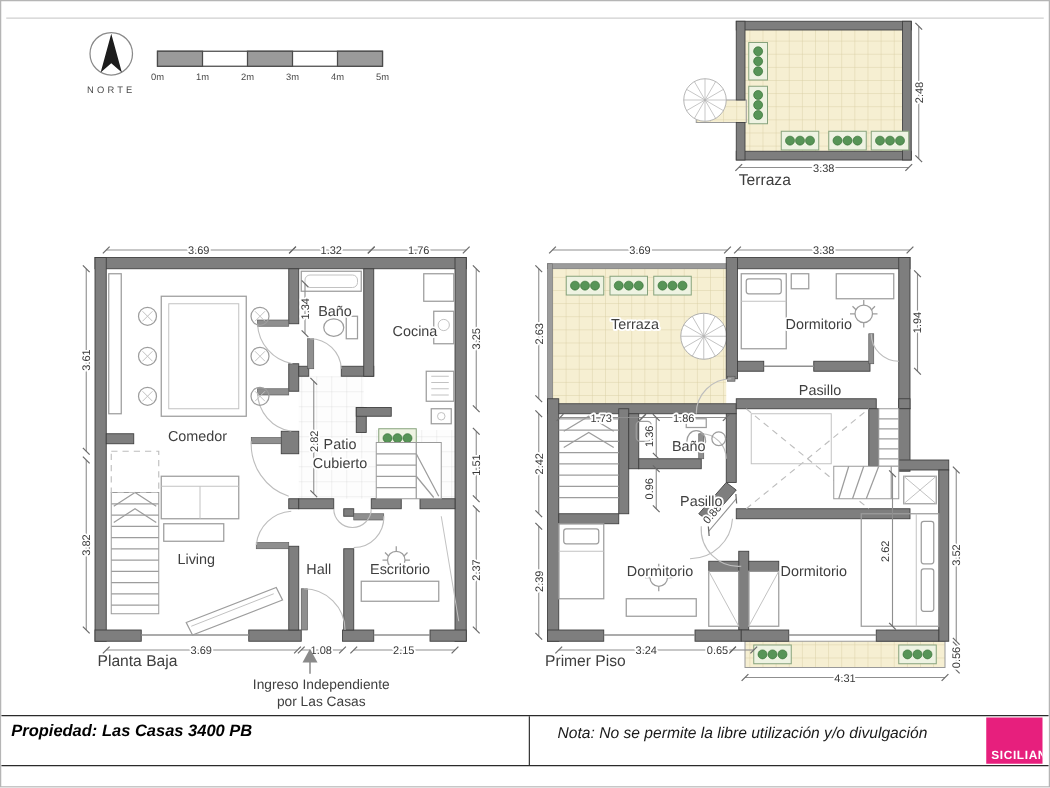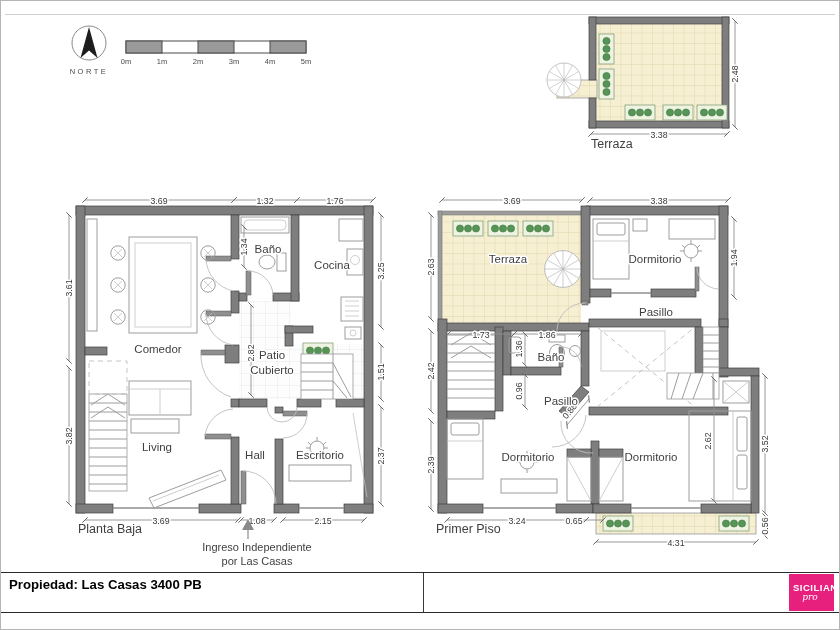--- a/index.html
+++ b/index.html
@@ -27,25 +27,25 @@
   .dimtext{font-size:8.8px;fill:#383838;paint-order:stroke;stroke:#fff;stroke-width:3px;stroke-linejoin:round;}
   .room{font-size:11.5px;fill:#3f3f3f;paint-order:stroke;stroke:#fff;stroke-width:3px;stroke-linejoin:round;}
   .ptitle{font-size:12.5px;fill:#3f3f3f;}
   .small{font-size:7.5px;fill:#4a4a4a;}
   .norte{font-size:7.5px;fill:#4a4a4a;letter-spacing:2.5px;}
   .entry{font-size:11px;fill:#3f3f3f;}
   
   #footer{position:absolute;left:0;right:0;top:571px;height:41px;background:#fff;
           border-top:1px solid #2a2a2a;border-bottom:1px solid #2a2a2a;display:flex;box-sizing:border-box;}
   .f-left{width:423px;box-sizing:border-box;padding:3px 8px 0 8px;font-weight:bold;font-size:13.2px;
-          line-height:18px;color:#000;border-right:1px solid #3a3a3a;}
+          line-height:18px;color:#000;border-right:1px solid #3a3a3a;font-style:italic;}
   .f-note{flex:1;box-sizing:border-box;padding:4px 0 0 22px;font-style:italic;font-size:12.5px;
           line-height:18px;color:#1a1a1a;}
   .f-logo{position:absolute;right:5px;top:1px;bottom:1px;width:45px;overflow:hidden;color:#fff;}
-  .f-logo .nm{font-weight:bold;font-size:9.5px;letter-spacing:.5px;padding:8px 0 0 4px;white-space:nowrap;text-align:right;}
+  .f-logo .nm{font-weight:bold;font-size:9.5px;letter-spacing:.5px;padding:25px 0 0 4px;white-space:nowrap;text-align:right;}
   .f-logo .scr{font-family:"DejaVu Serif",serif;font-style:italic;font-size:9px;text-align:center;
                padding-right:3px;margin-top:-1px;}
 </style>
 </head>
 <body>
 
 <div id="page">
   <div class="topline"></div>
 
   <svg style="width:0;height:0;position:absolute">
@@ -461,19 +461,20 @@
     <text x="527" y="460" text-anchor="middle" class="room">Dormitorio</text>
     <text x="650" y="460" text-anchor="middle" class="room">Dormitorio</text>
     <text x="435" y="532" class="ptitle">Primer Piso</text>
   </svg>
 
   <div id="footer">
     <div class="f-left">
       <div>Propiedad: Las Casas 3400 PB</div>
     </div>
     <div class="f-note">
+      <div>Nota: No se permite la libre utilización y/o divulgación</div>
     </div>
     <div class="f-logo" id="logo-box" style="background: rgb(231, 31, 125);">
       <div class="nm">SICILIAN</div>
       <div class="scr">pro</div>
     </div>
   </div>
 </div>
 
 </body></html>

